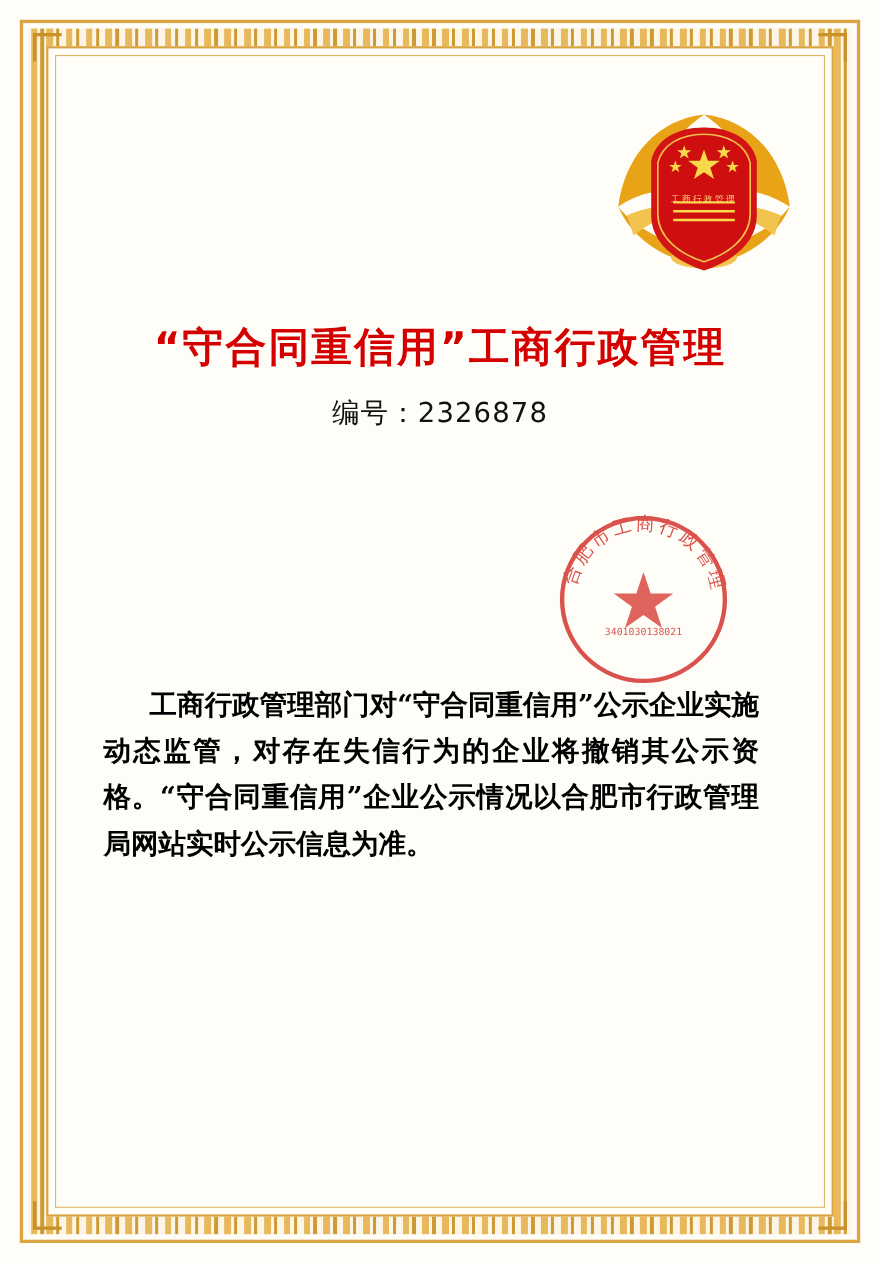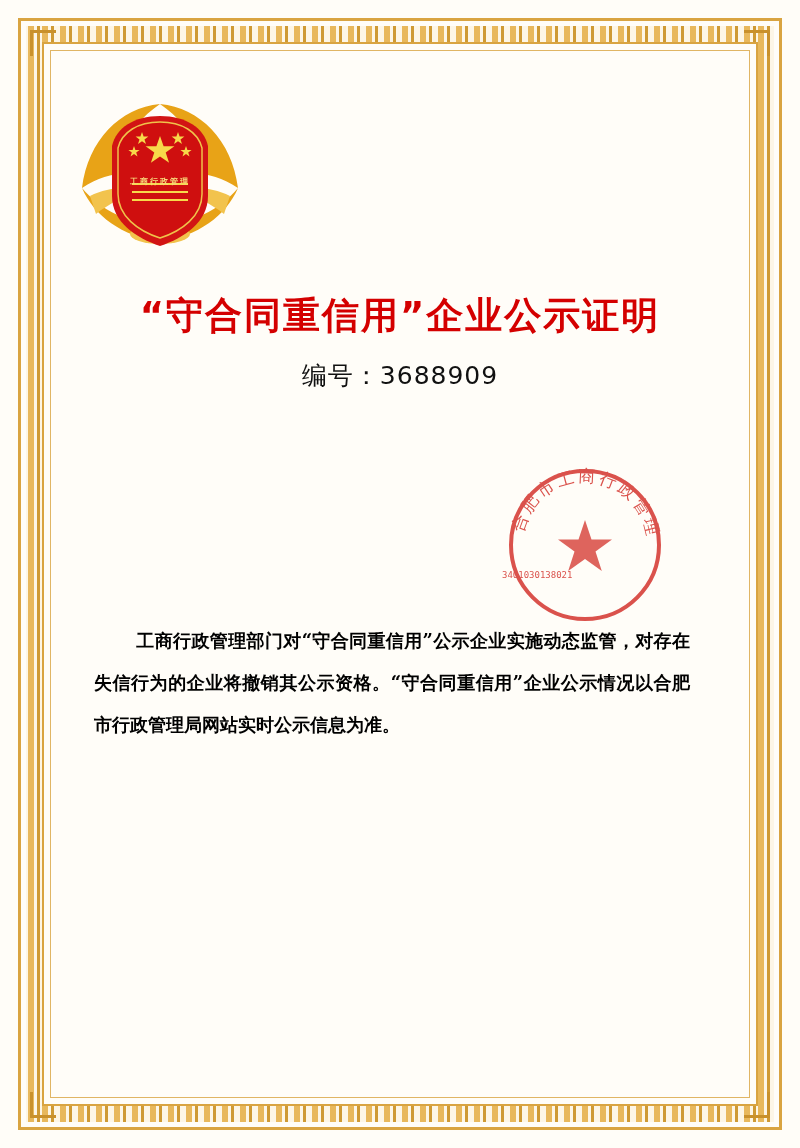--- a/index.html
+++ b/index.html
@@ -61,22 +61,21 @@
   .content {
     position: absolute;
     left: 60px; top: 58px; right: 60px; bottom: 58px;
     overflow: hidden;
   }
 
   
   .emblem-wrap {
     margin-top: 26px;
     display: flex;
-    justify-content: flex-start;
-    font-weight: bold;
+    justify-content: flex-end;
   }
   .emblem {
     position: relative;
     width: 200px;
     height: 185px;
   }
   .emblem svg { display: block; }
   .emblem-text {
     position: absolute;
     left: 0; right: 0;
@@ -144,29 +143,29 @@
     right: 38px;
     top: -10px;
     width: 166px;
     height: 166px;
     opacity: 0.85;
   }
   .seal-code {
     position: absolute;
     left: 0; right: 0;
     top: 108px;
-    text-align: left;
+    text-align: center;
     color: #d4352f;
     font-size: 9px;
     font-family: "DejaVu Sans Mono", monospace;
   }
 
   .footnote {
     margin: 28px 50px 0 34px;
-    font-size: 18px;
+    font-size: 25px;
     line-height: 42px;
     color: #000;
     text-align: justify;
     font-family: "DejaVu Serif", serif;
     font-weight: bold;
   }
   .indent { display: inline-block; width: 42px; }
 </style>
 </head>
 <body>
@@ -213,23 +212,23 @@
           <g stroke="#f7d94a" stroke-width="2.2" fill="none">
             <line x1="72" y1="100" x2="128" y2="100"></line>
             <line x1="72" y1="108" x2="128" y2="108"></line>
             <line x1="72" y1="116" x2="128" y2="116"></line>
           </g>
         </svg>
         <div class="emblem-text">工商行政管理</div>
       </div>
     </div>
 
-    <div class="title">“守合同重信用”企业公示证明</div>
-
-    <div class="serial">编号：3688909</div>
+    <div class="title">“守合同重信用”工商行政管理</div>
+
+    <div class="serial">编号：2326878</div>
 
 
     <div class="date-row">
       <div class="seal">
         <svg width="166" height="166" viewBox="0 0 166 166" xmlns="http://www.w3.org/2000/svg">
           <circle cx="83" cy="83" r="74" fill="none" stroke="#d4352f" stroke-width="4"></circle>
           <polygon points="83,58 89.5,77.5 110,77.5 93.5,89.5 99.8,109 83,97 66.2,109 72.5,89.5 56,77.5 76.5,77.5" fill="#d4352f" opacity="0.9"></polygon>
           <defs>
             <path id="arcTop" d="M 20 83 A 63 63 0 0 1 146 83"></path>
           </defs>

